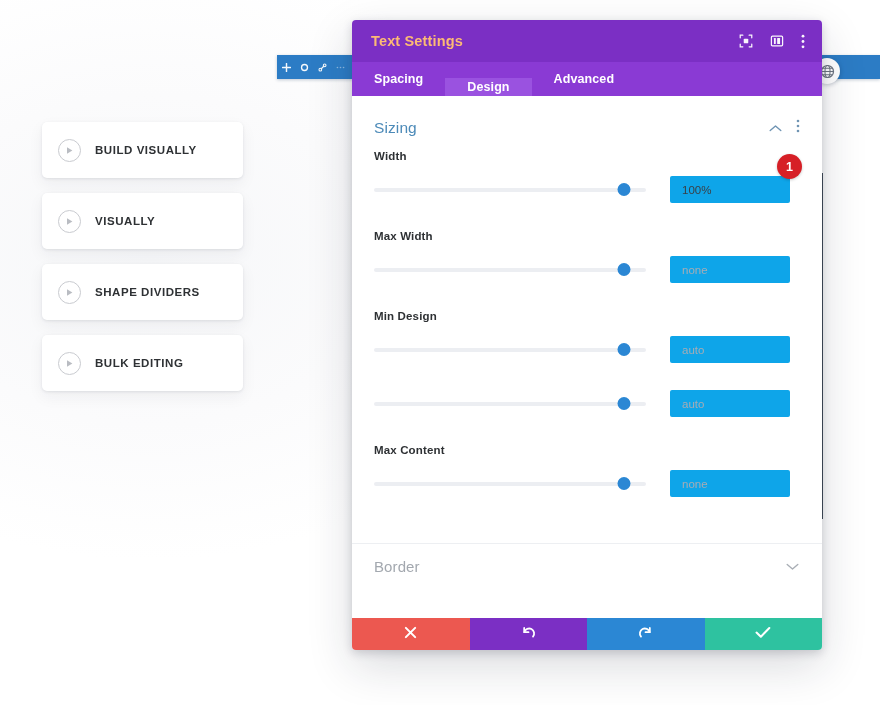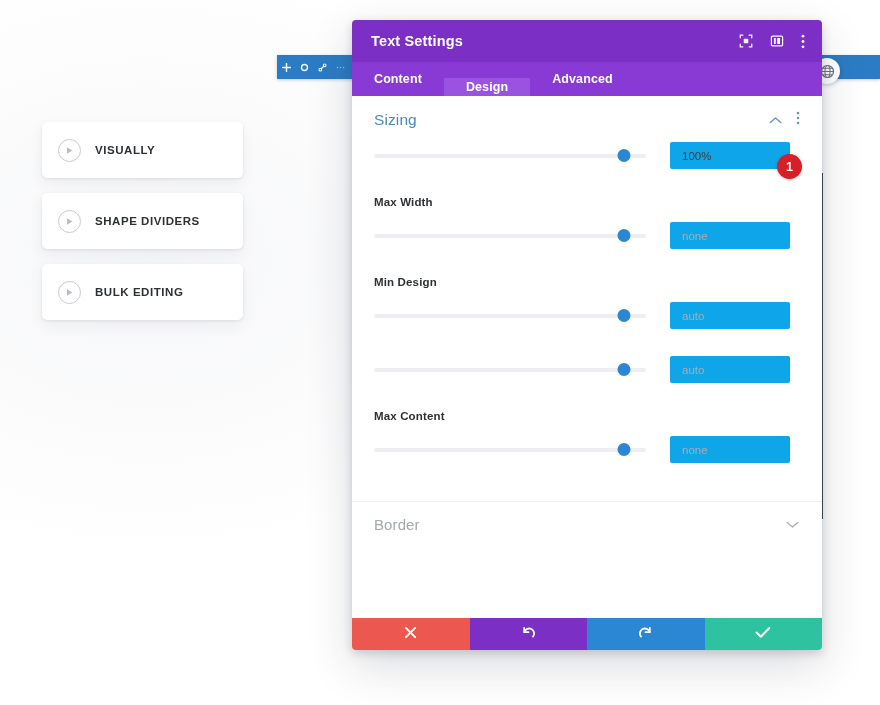--- a/index.html
+++ b/index.html
@@ -133,21 +133,21 @@
 
   .modal-header {
     height: 42px;
     background: #7b2fc4;
     display: flex;
     align-items: center;
     padding: 0 17px 0 19px;
     flex: 0 0 auto;
   }
   .modal-title {
-    color: #ffffff;
+    color: #fdba74;
     font-size: 14.5px;
     font-weight: bold;
     letter-spacing: .15px;
     flex: 1 1 auto;
   }
   .header-actions {
     display: flex;
     align-items: center;
     gap: 17px;
   }
@@ -181,21 +181,21 @@
 
   .modal-body {
     flex: 1 1 auto;
     background: #ffffff;
     overflow: hidden;
     position: relative;
   }
 
   
   .section-open {
-    padding: 0 22px;
+    padding: 8px 22px;
   }
   .section-open-head {
     display: flex;
     align-items: center;
     height: 46px;
     padding-top: 2px;
   }
   .section-open-title {
     font-size: 15.5px;
     color: #4c8ab8;
@@ -313,20 +313,28 @@
   .ab-redo   { background: #2b87d4; }
   .ab-save   { background: #2ec2a0; }
 </style>
 </head>
 <body>
 
 <div class="page-wash"></div>
 
 <div class="cards">
 
+  <div class="card">
+    <span class="play-icon">
+      <svg width="9" height="9" viewBox="0 0 9 9">
+          <polygon points="2,1.3 7.4,4.5 2,7.7" fill="#b9bcc2"></polygon>
+        </svg>
+    </span>
+    <span class="card-label">BUILD VISUALLY</span>
+  </div>
 
   <div class="card">
     <span class="play-icon">
       <svg width="9" height="9" viewBox="0 0 9 9">
           <polygon points="2,1.3 7.4,4.5 2,7.7" fill="#b9bcc2"></polygon>
         </svg>
     </span>
     <span class="card-label">VISUALLY</span>
   </div>
 
@@ -416,21 +424,21 @@
           <circle cx="2" cy="2.3" r="1.5" fill="#ffffff"></circle>
           <circle cx="2" cy="8" r="1.5" fill="#ffffff"></circle>
           <circle cx="2" cy="13.7" r="1.5" fill="#ffffff"></circle>
         </svg>
       </span>
 
     </div>
   </div>
 
   <div class="modal-tabs">
-    <div class="tab">Content</div>
+    <div class="tab">Spacing</div>
     <div class="tab active">Design</div>
     <div class="tab">Advanced</div>
   </div>
 
   <div class="modal-body">
 
     <div class="section-open">
 
       <div class="section-open-head">
         <div class="section-open-title">Sizing</div>
@@ -444,20 +452,21 @@
             <svg width="4" height="14" viewBox="0 0 4 15">
               <circle cx="2" cy="2.1" r="1.4" fill="#6f94b3"></circle>
               <circle cx="2" cy="7.5" r="1.4" fill="#6f94b3"></circle>
               <circle cx="2" cy="12.9" r="1.4" fill="#6f94b3"></circle>
             </svg>
           </span>
         </div>
       </div>
 
       <div class="field">
+        <div class="field-label">Width</div>
         <div class="field-row">
           <div class="slider">
             <div class="slider-track"></div>
             <div class="slider-thumb" style="left:92%"></div>
           </div>
           <input class="field-input" type="text" value="100%" style="">
         </div>
       </div>
 
       <div class="field">

